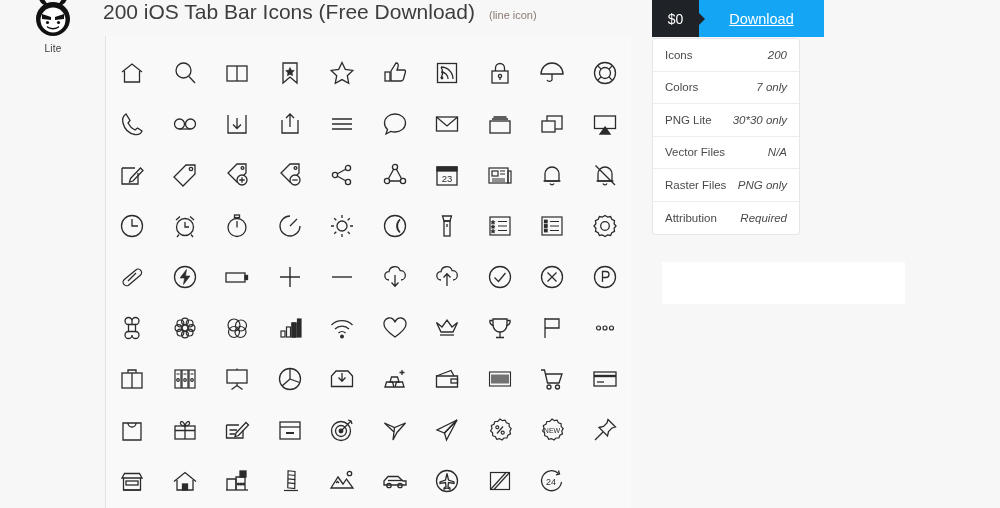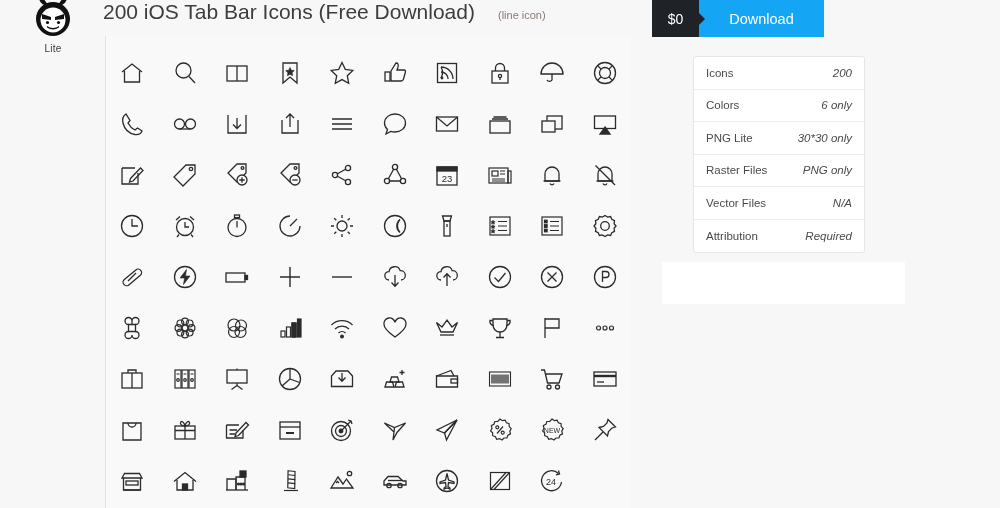--- a/index.html
+++ b/index.html
@@ -24,21 +24,21 @@
     font-size: 10px; color: #3b3b3b; margin-top: 1px; letter-spacing: .2px;
   }
   .rail-divider {
     position: absolute; left: 105px; top: 36px; width: 1px; height: 472px;
     background: #e3e3e3;
   }
 
   
   .title-row {
     position: absolute; left: 103px; top: 0px; height: 30px;
-    display: flex; align-items: baseline; gap: 23px;
+    display: flex; align-items: baseline; gap: 14px;
   }
   .title {
     font-size: 21px; color: #3d3d3d; font-weight: 400; white-space: nowrap;
   }
   .subtitle { font-size: 11px; color: #8c7a77; white-space: nowrap; }
 
   
   .grid-area {
     position: absolute; left: 106px; top: 36px; width: 525px; height: 472px;
     background: #f9f9f9;
@@ -70,28 +70,27 @@
   }
   .dl-price:after {
     content: ""; position: absolute; right: -6px; top: 50%;
     transform: translateY(-50%);
     border-top: 6px solid transparent; border-bottom: 6px solid transparent;
     border-left: 6px solid #1f2227; z-index: 2;
   }
   .dl-button {
     flex: 1; background: #15a5f5; color: #ffffff;
     display: flex; align-items: center; justify-content: center;
-    font-size: 14.5px; cursor: pointer;
+    font-size: 14.5px; cursor: pointer; text-decoration: underline;
   }
 
   .info-table {
-    position: absolute; left: 0px; top: 56px; width: 172px;
+    position: absolute; left: 0px; top: 38px; width: 148px;
     background: #ffffff; border: 1px solid #e6e6e6; border-radius: 3px;
     overflow: hidden;
-    margin-left: 41px;
   }
   .info-row {
     display: flex; align-items: center; justify-content: space-between;
     height: 32.5px; padding: 0 12px;
     border-bottom: 1px solid #ededed;
     font-size: 11.5px;
   }
   .info-row:last-child { border-bottom: none; gap: 13px; }
   .info-label { color: #4a4a4a; }
   .info-value { color: #4a4a4a; font-style: italic; }
@@ -761,33 +760,33 @@
       <div class="dl-button">Download</div>
     </div>
 
     <div class="info-table">
       <div class="info-row">
         <span class="info-label">Icons</span>
         <span class="info-value">200</span>
       </div>
       <div class="info-row">
         <span class="info-label">Colors</span>
-        <span class="info-value">6 only</span>
+        <span class="info-value">7 only</span>
       </div>
       <div class="info-row">
         <span class="info-label">PNG Lite</span>
         <span class="info-value">30*30 only</span>
       </div>
       <div class="info-row">
+        <span class="info-label">Vector Files</span>
+        <span class="info-value">N/A</span>
+      </div>
+      <div class="info-row">
         <span class="info-label">Raster Files</span>
         <span class="info-value">PNG only</span>
-      </div>
-      <div class="info-row">
-        <span class="info-label">Vector Files</span>
-        <span class="info-value">N/A</span>
       </div>
       <div class="info-row">
         <span class="info-label">Attribution</span>
         <span class="info-value">Required</span>
       </div>
     </div>
 
     <div class="ad-box"></div>
 
   </div>

